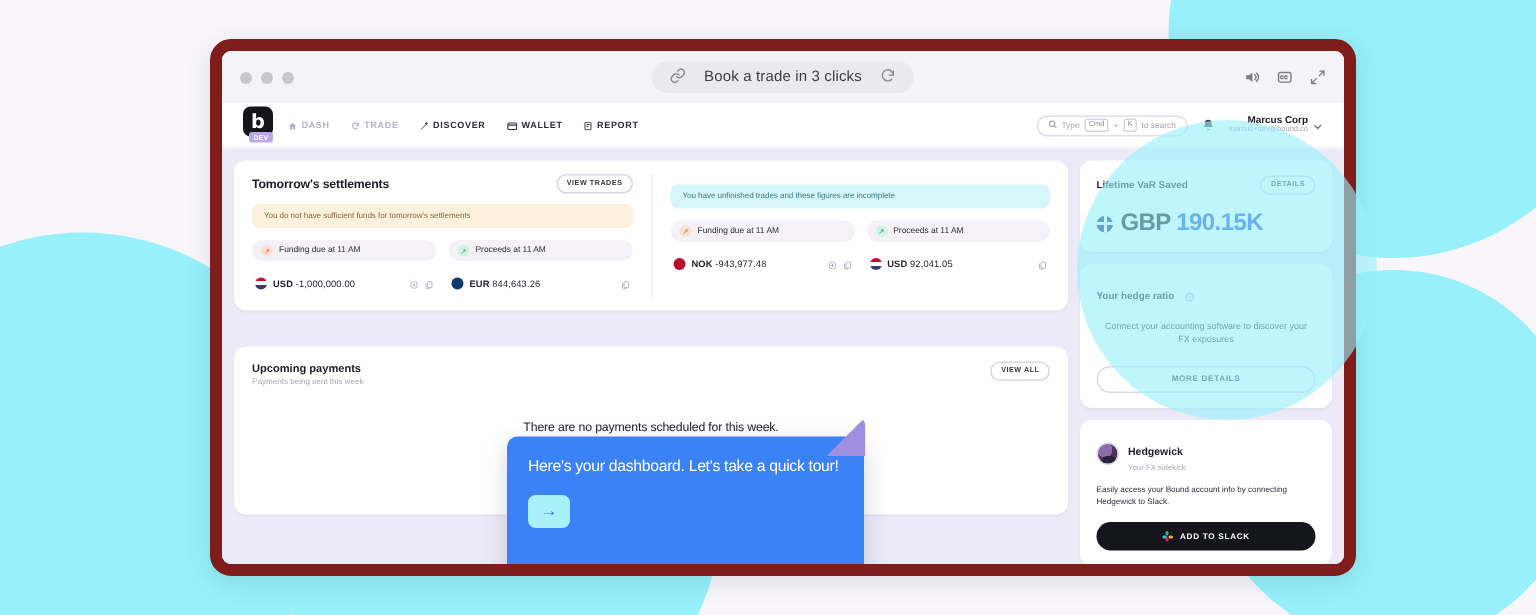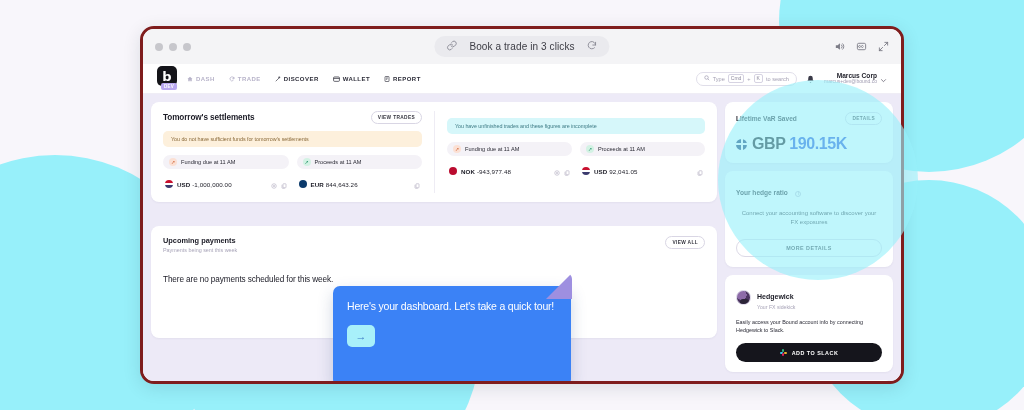--- a/index.html
+++ b/index.html
@@ -17,21 +17,21 @@
   #blob-r  { width: 250px; height: 250px; right: -30px; top: 180px; }
   #blob-bl { width: 330px; height: 330px; left: -110px; top: 155px; }
   #blob-b  { width: 300px; height: 300px; left: 180px; top: 195px; }
   #blob-mid{ width: 200px; height: 200px; left: 718px; top: 80px; }
 
   
   #window {
     position: absolute; left: 140px; top: 26px;
     width: 764px; height: 358px;
     background: #fff;
-    border: 3px solid #7f1d1d;
+    border: 8px solid #7f1d1d;
     border-radius: 14px;
     overflow: hidden;
     box-shadow: 0 4px 18px rgba(20,40,50,.12);
   }
   #titlebar {
     height: 35px; background: #F4F4F6;
     display: flex; align-items: center; position: relative;
     padding: 0 12px;
   }
   .dots { display: flex; gap: 6px; }
@@ -133,21 +133,21 @@
   .amt { font-size: 6.2px; color: #1C1C26; letter-spacing: .1px; white-space: nowrap; }
   .amt .ccy { font-weight: 600; }
   .rowicons { margin-left: auto; display: flex; align-items: center; gap: 4px; color: #B3AFC2; }
 
   
   #payments { padding: 10px 12px 12px; position: relative; min-height: 112px; }
   #pay-title { font-size: 7.4px; font-weight: bold; color: #1C1C26; }
   #pay-sub { font-size: 5.4px; color: #A8A4B8; margin-top: 2px; }
   #pay-viewall { position: absolute; right: 12px; top: 10px; }
   #pay-empty {
-    text-align: left; font-size: 8.2px; color: #21212B;
+    text-align: center; font-size: 8.2px; color: #21212B;
     margin-top: 22px; letter-spacing: -.1px;
   }
   #pay-newbtn {
     display: block; margin: 9px auto 0;
     border: 1px solid #D9D6E4; border-radius: 9px; background: #fff;
     font-size: 5px; font-weight: bold; letter-spacing: .4px; color: #35353F;
     padding: 4px 9px;
   }
 
   

